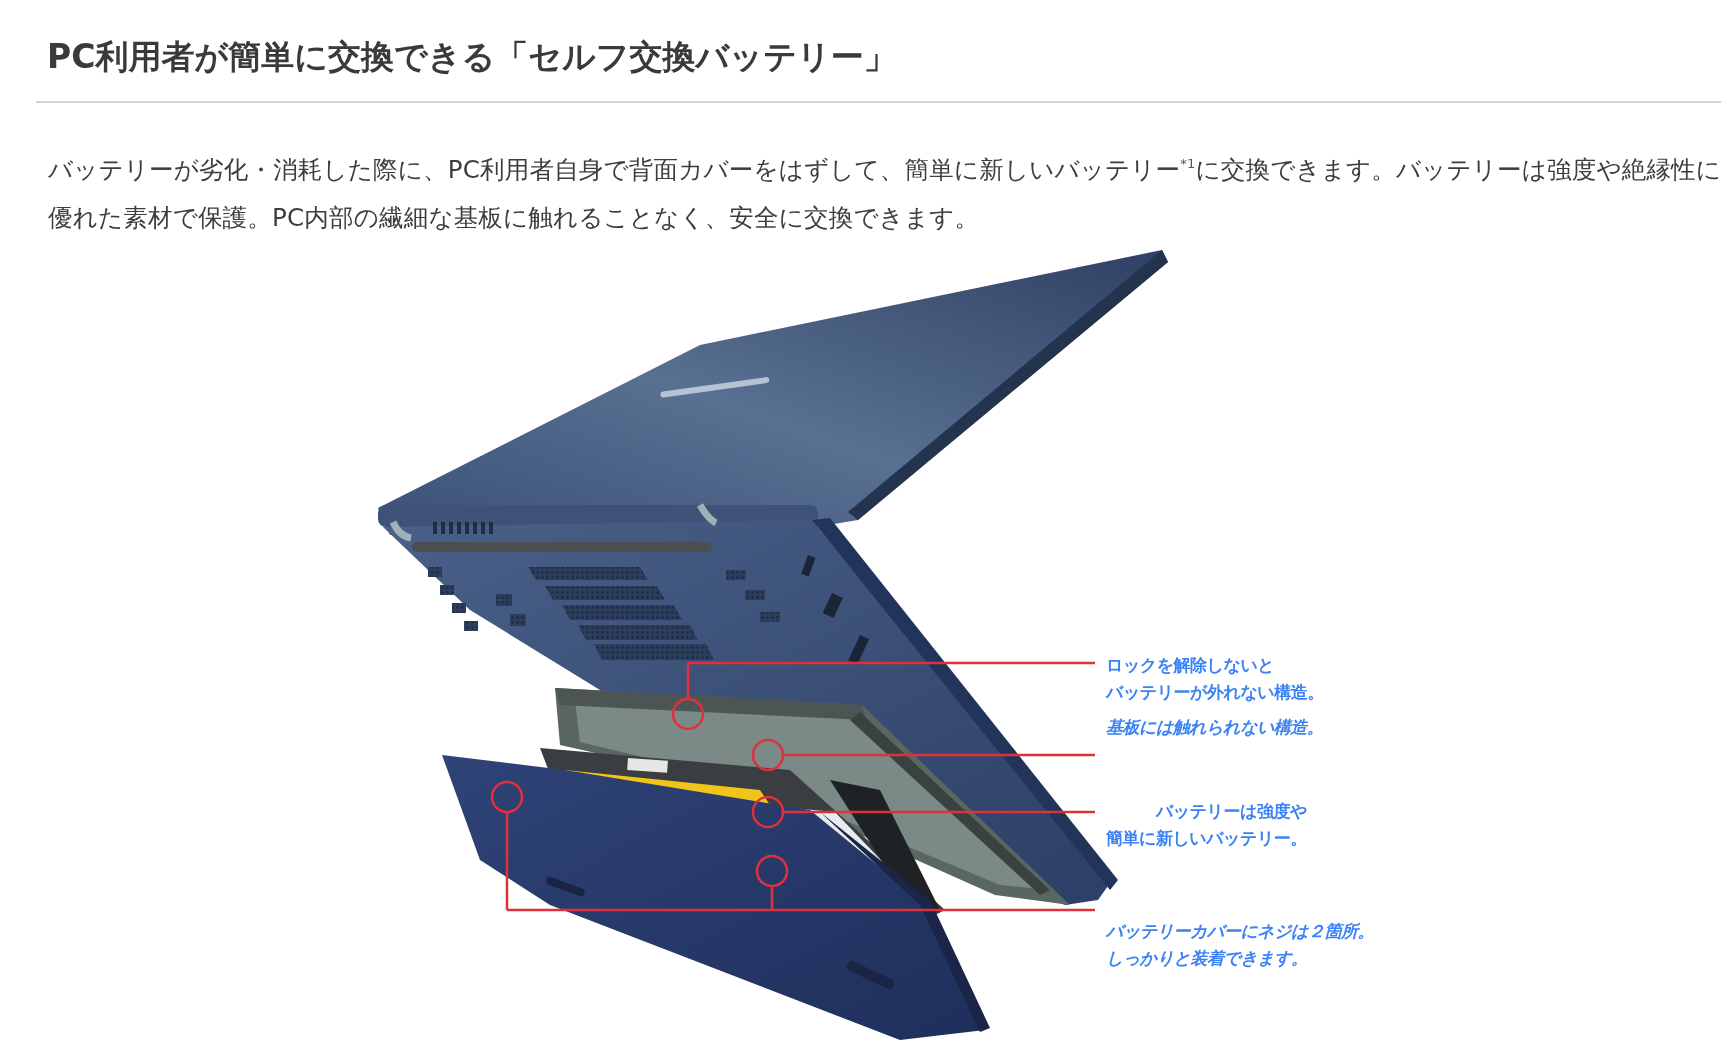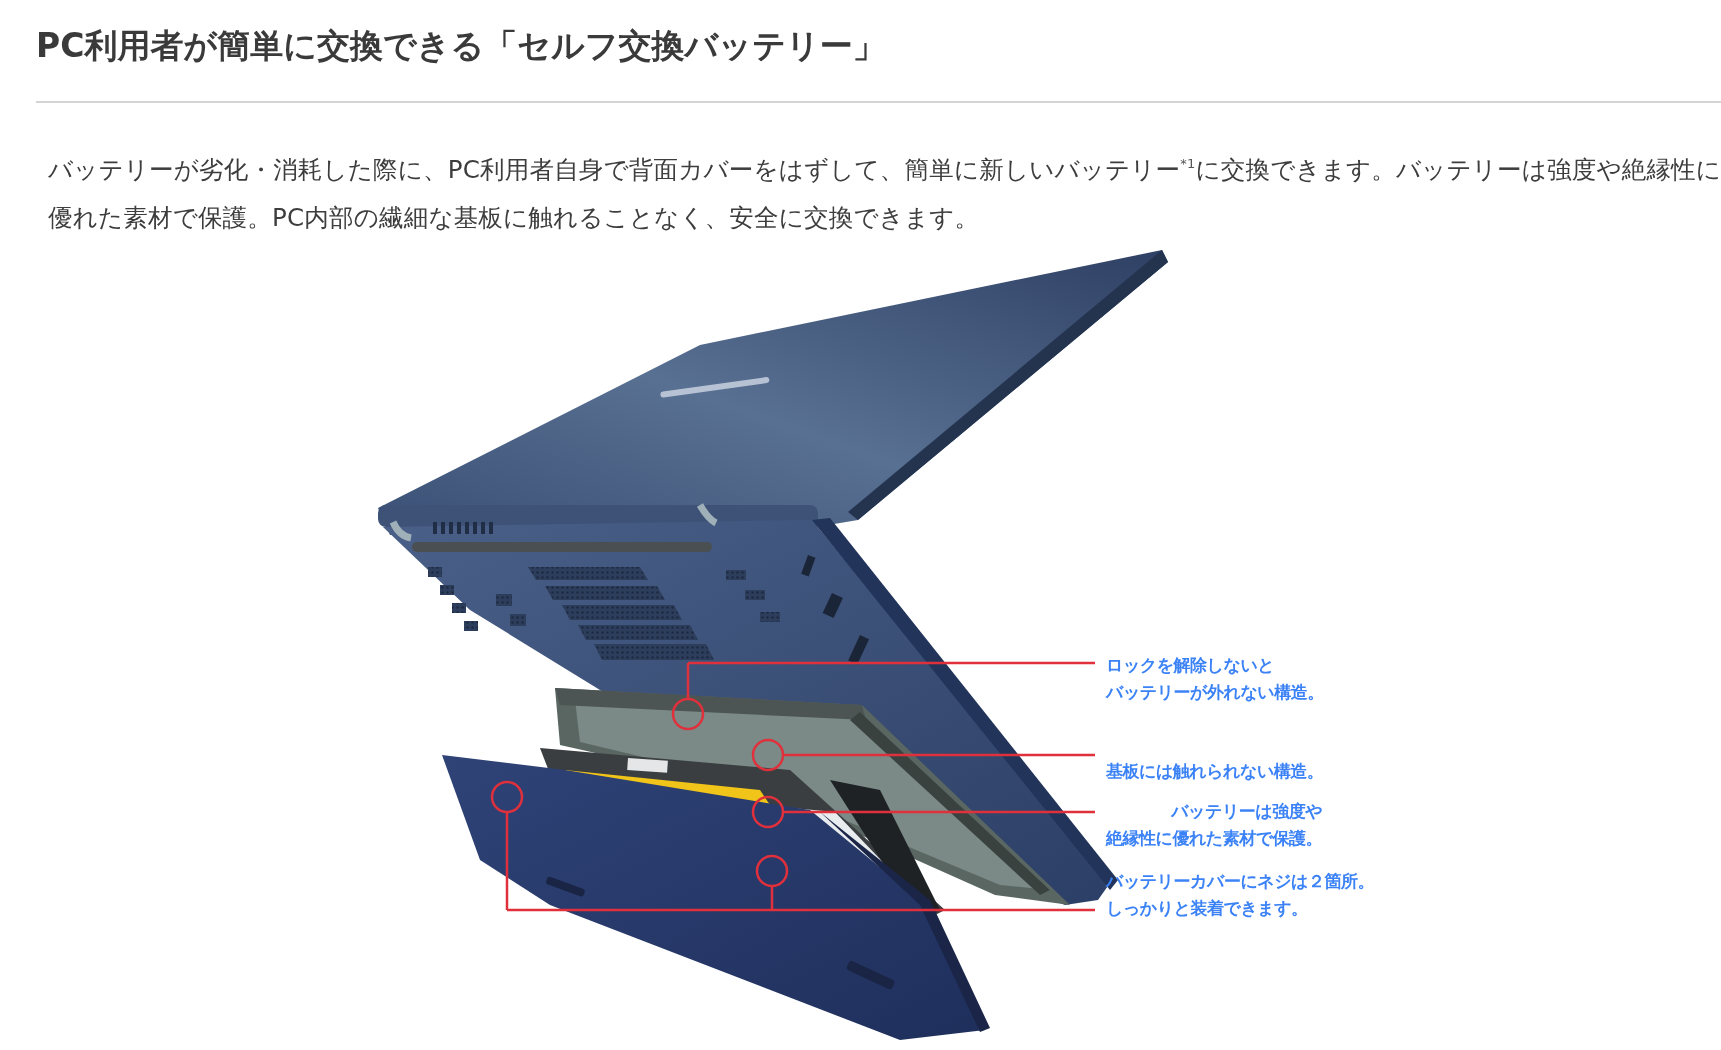--- a/index.html
+++ b/index.html
@@ -1,18 +1,18 @@
 <!DOCTYPE html>
 <html><head>
 <meta charset="utf-8">
 <style>
   html, body { margin:0; padding:0; background:#ffffff; }
   body { width:1721px; height:1050px; position:relative; overflow:hidden;
          font-family:"DejaVu Sans", "Liberation Sans", sans-serif; color:#333333; }
-  .title { position:absolute; left:36px; top:24px; margin:0; font-size:33px; font-weight:bold;
+  .title { position:absolute; left:36px; top:24px; margin:11px; font-size:33px; font-weight:bold;
            color:#3a3a3a; letter-spacing:0px; white-space:nowrap; line-height:44px; }
   .divider { position:absolute; left:36px; top:101px; width:1685px; height:2px; background:#d4d4d4; }
   .lead { position:absolute; left:36px; top:128px; width:1680px; margin:12px; font-size:24.5px;
           line-height:48px; color:#3d3d3d; letter-spacing:0.2px; }
   .lead sup { font-size:13px; vertical-align:10px; color:#555; }
   .figure { position:absolute; left:0; top:230px; width:1721px; height:820px; }
   .figure svg { position:absolute; left:0; top:0; }
   .callout { position:absolute; left:1106px; font-size:17px; font-weight:bold; color:#3b82f6;
              line-height:27px; white-space:nowrap; letter-spacing:-0.5px; }
 </style>
@@ -130,24 +130,24 @@
       <line x1="507" y1="812" x2="507" y2="910"></line>
       <line x1="772" y1="886" x2="772" y2="910"></line>
       <line x1="507" y1="910" x2="1095" y2="910"></line>
     </g>
   </svg>
 
   <div class="callout" style="top:422px;">
     <div>ロックを解除しないと</div>
     <div>バッテリーが外れない構造。</div>
   </div>
-  <div class="callout" style="top:528px;">
+  <div class="callout" style="top:484px;font-style:italic;">
     <div>基板には触れられない構造。</div>
   </div>
   <div class="callout" style="top:568px;text-align:right;">
     <div>バッテリーは強度や</div>
-    <div>絶縁性に優れた素材で保護。</div>
+    <div>簡単に新しいバッテリー。</div>
   </div>
-  <div class="callout" style="top:638px;">
+  <div class="callout" style="top:688px;font-style:italic;">
     <div>バッテリーカバーにネジは２箇所。</div>
     <div>しっかりと装着できます。</div>
   </div>
 </div>
 
 </body></html>

